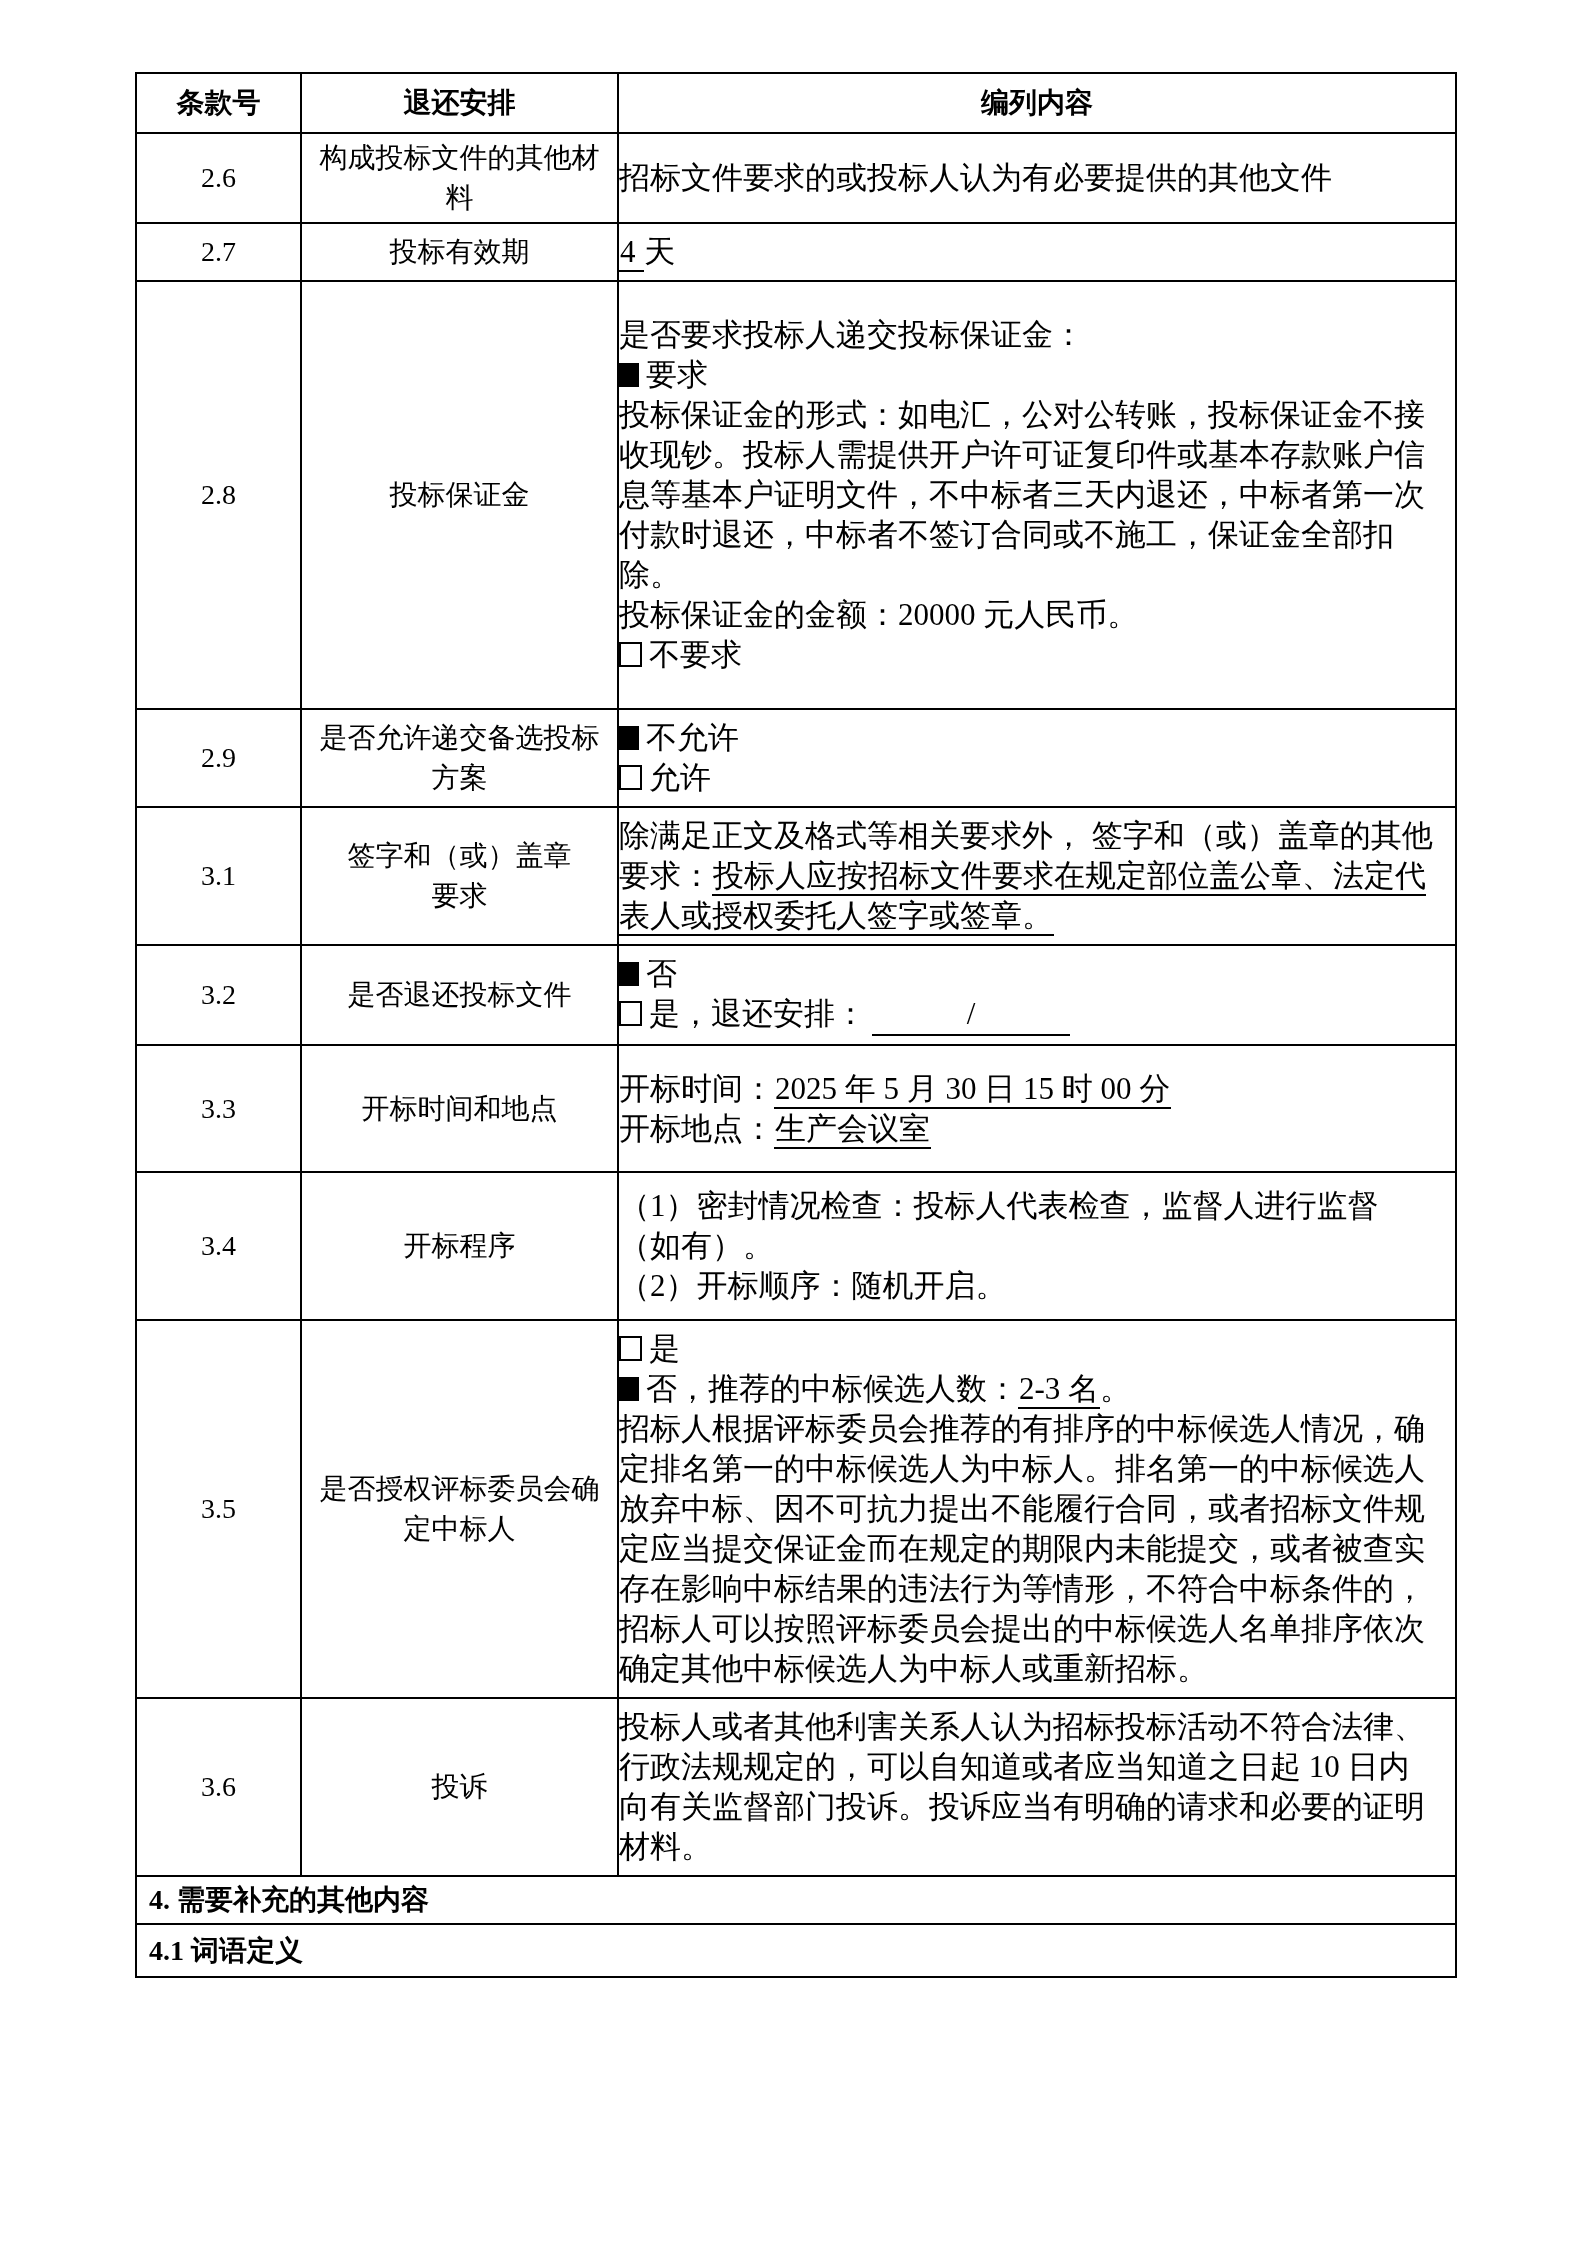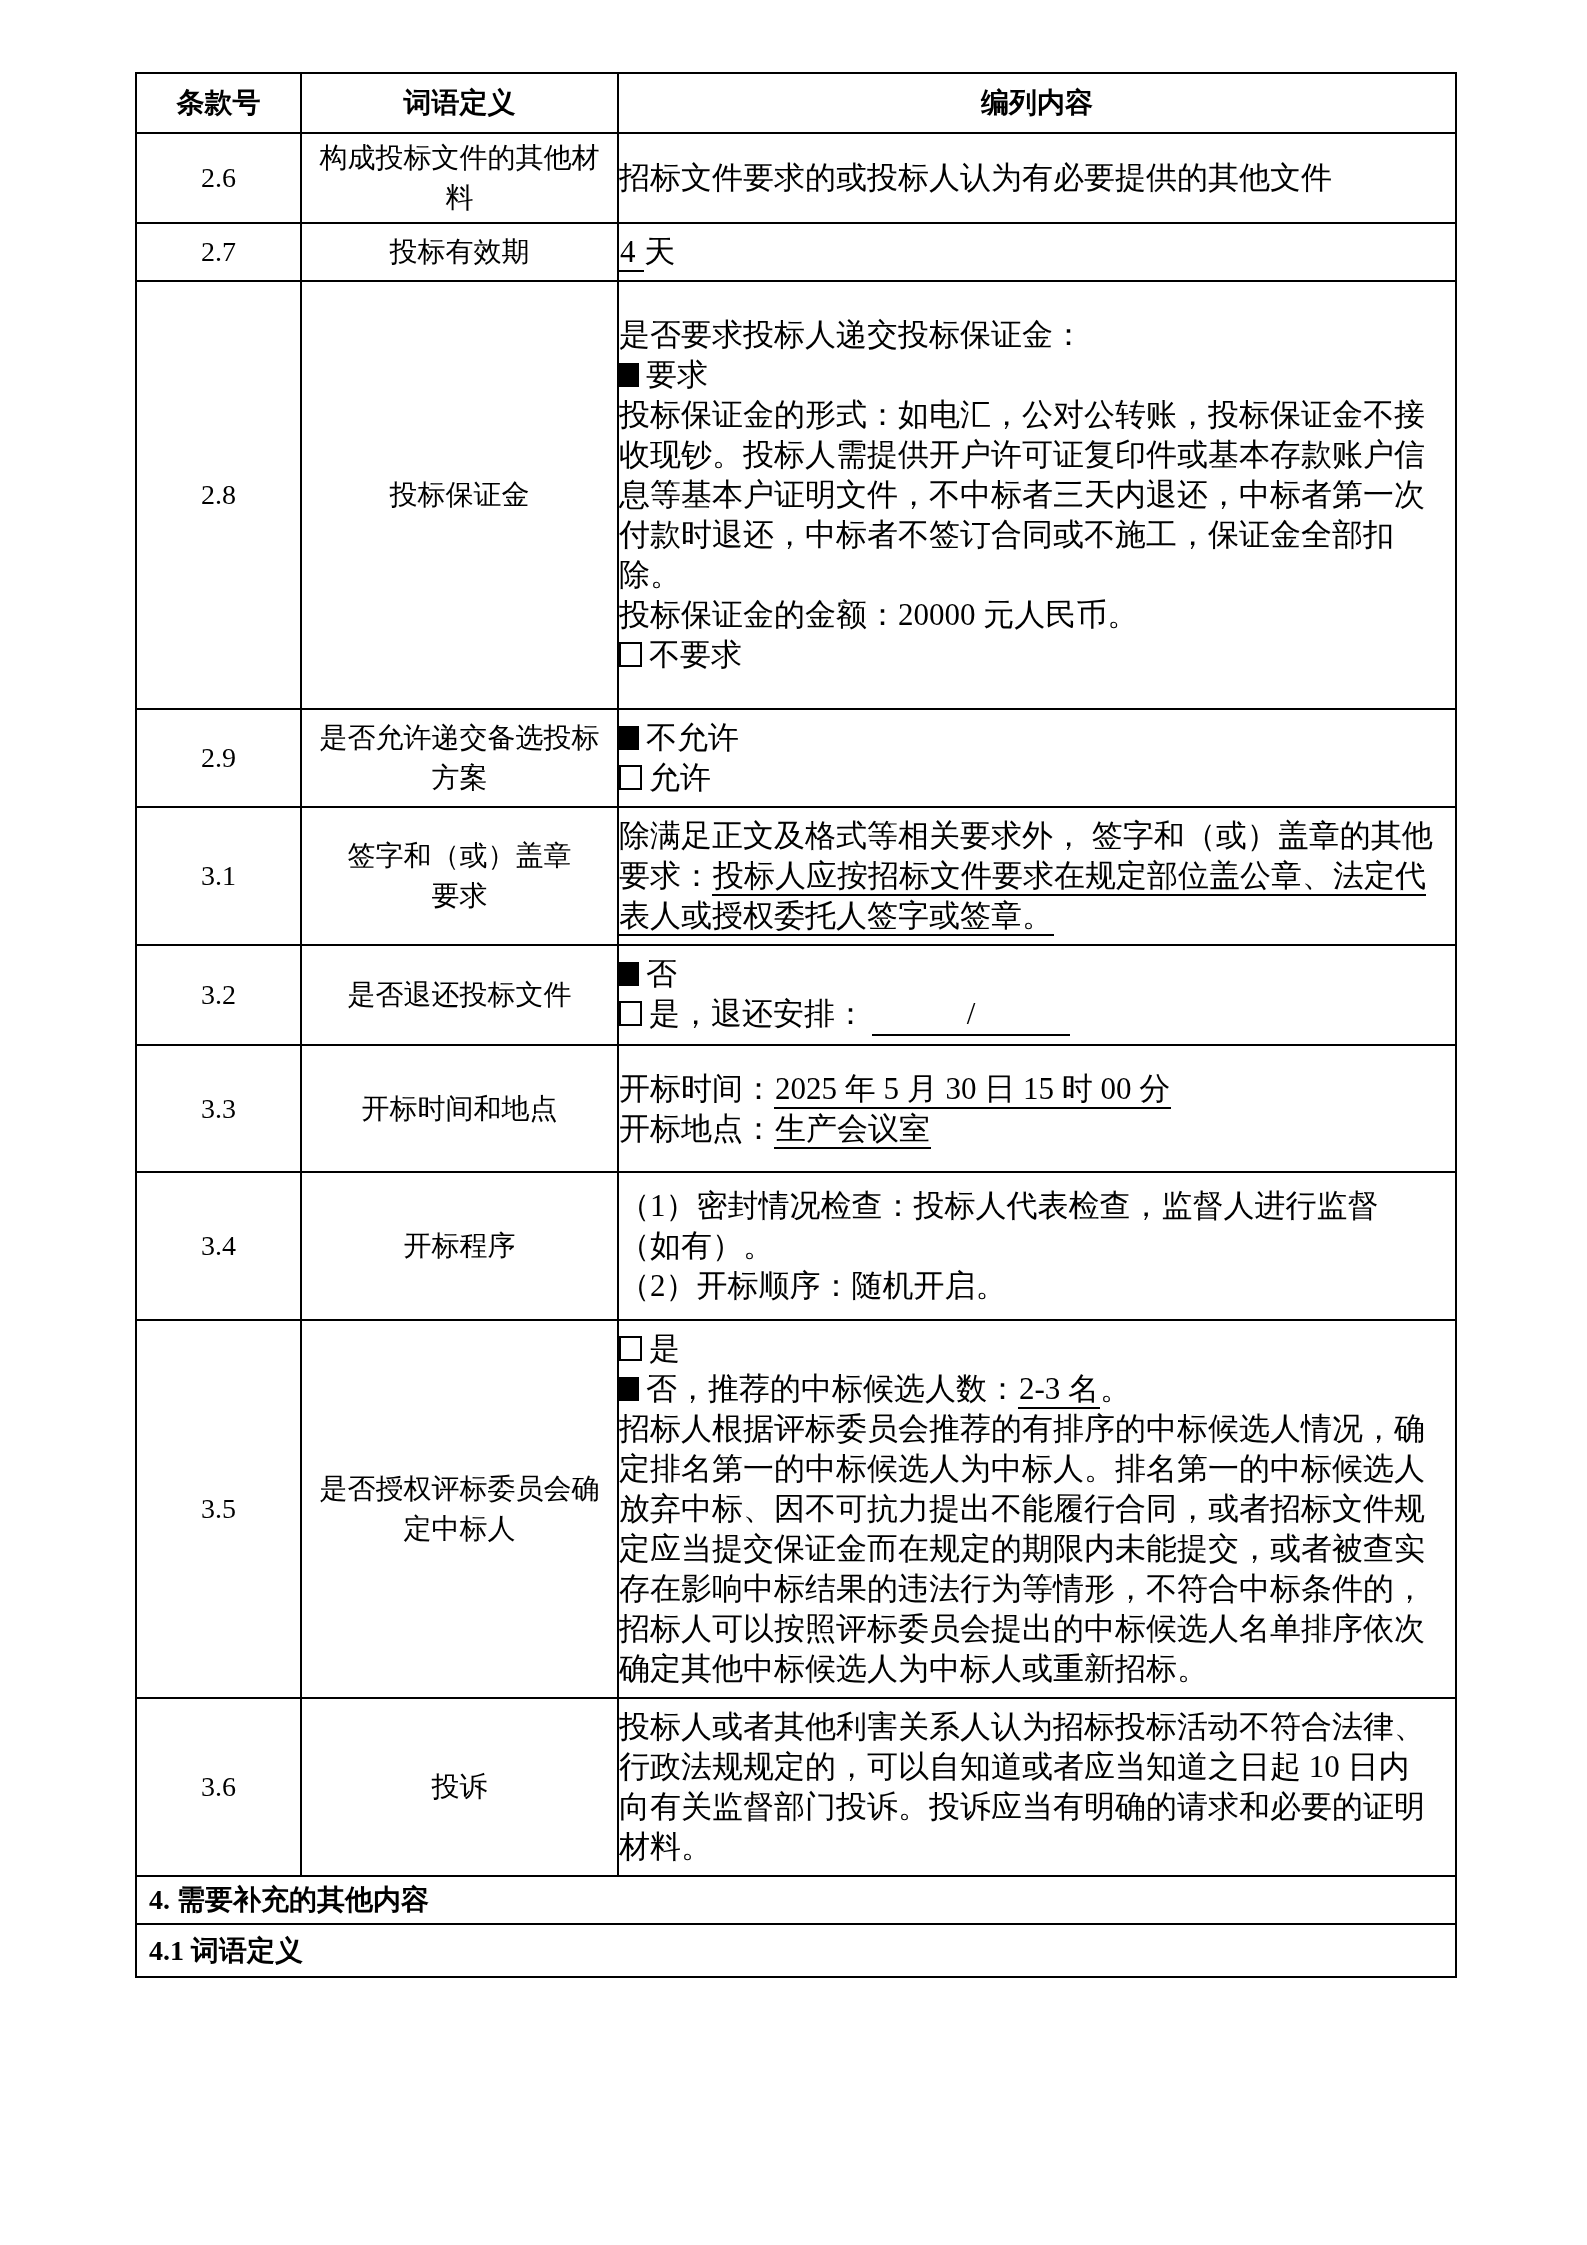--- a/index.html
+++ b/index.html
@@ -94,21 +94,21 @@
 <div class="page">
   <table class="clause-table">
     <colgroup>
       <col class="col-no">
       <col class="col-name">
       <col class="col-content">
     </colgroup>
     <thead>
       <tr>
         <th>条款号</th>
-        <th>词语定义</th>
+        <th>退还安排</th>
         <th>编列内容</th>
       </tr>
     </thead>
     <tbody id="rows-body">
         <tr style="height: 85px;">
           <td class="c-no">2.6</td>
           <td class="c-name">构成投标文件的其他材
 料</td>
           <td class="c-content">
             <p class="para"><span>招标文件要求的或投标人认为有必要提供的其他文件</span></p>

